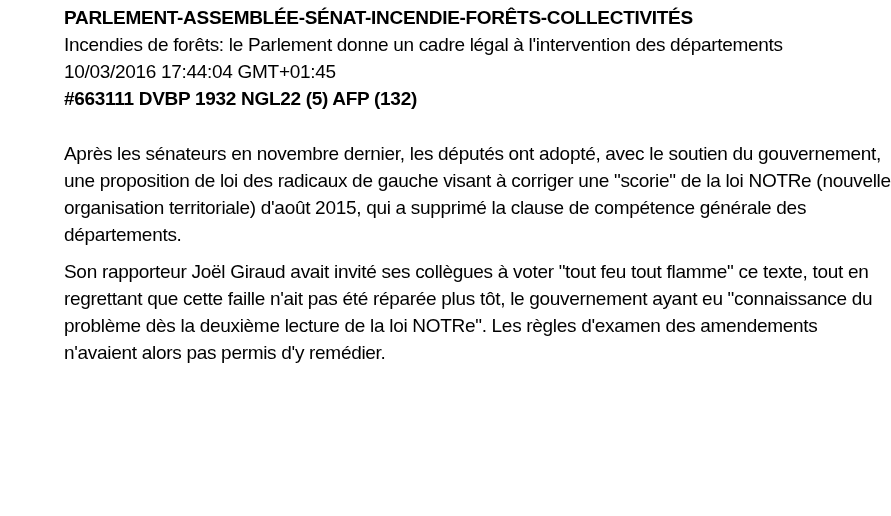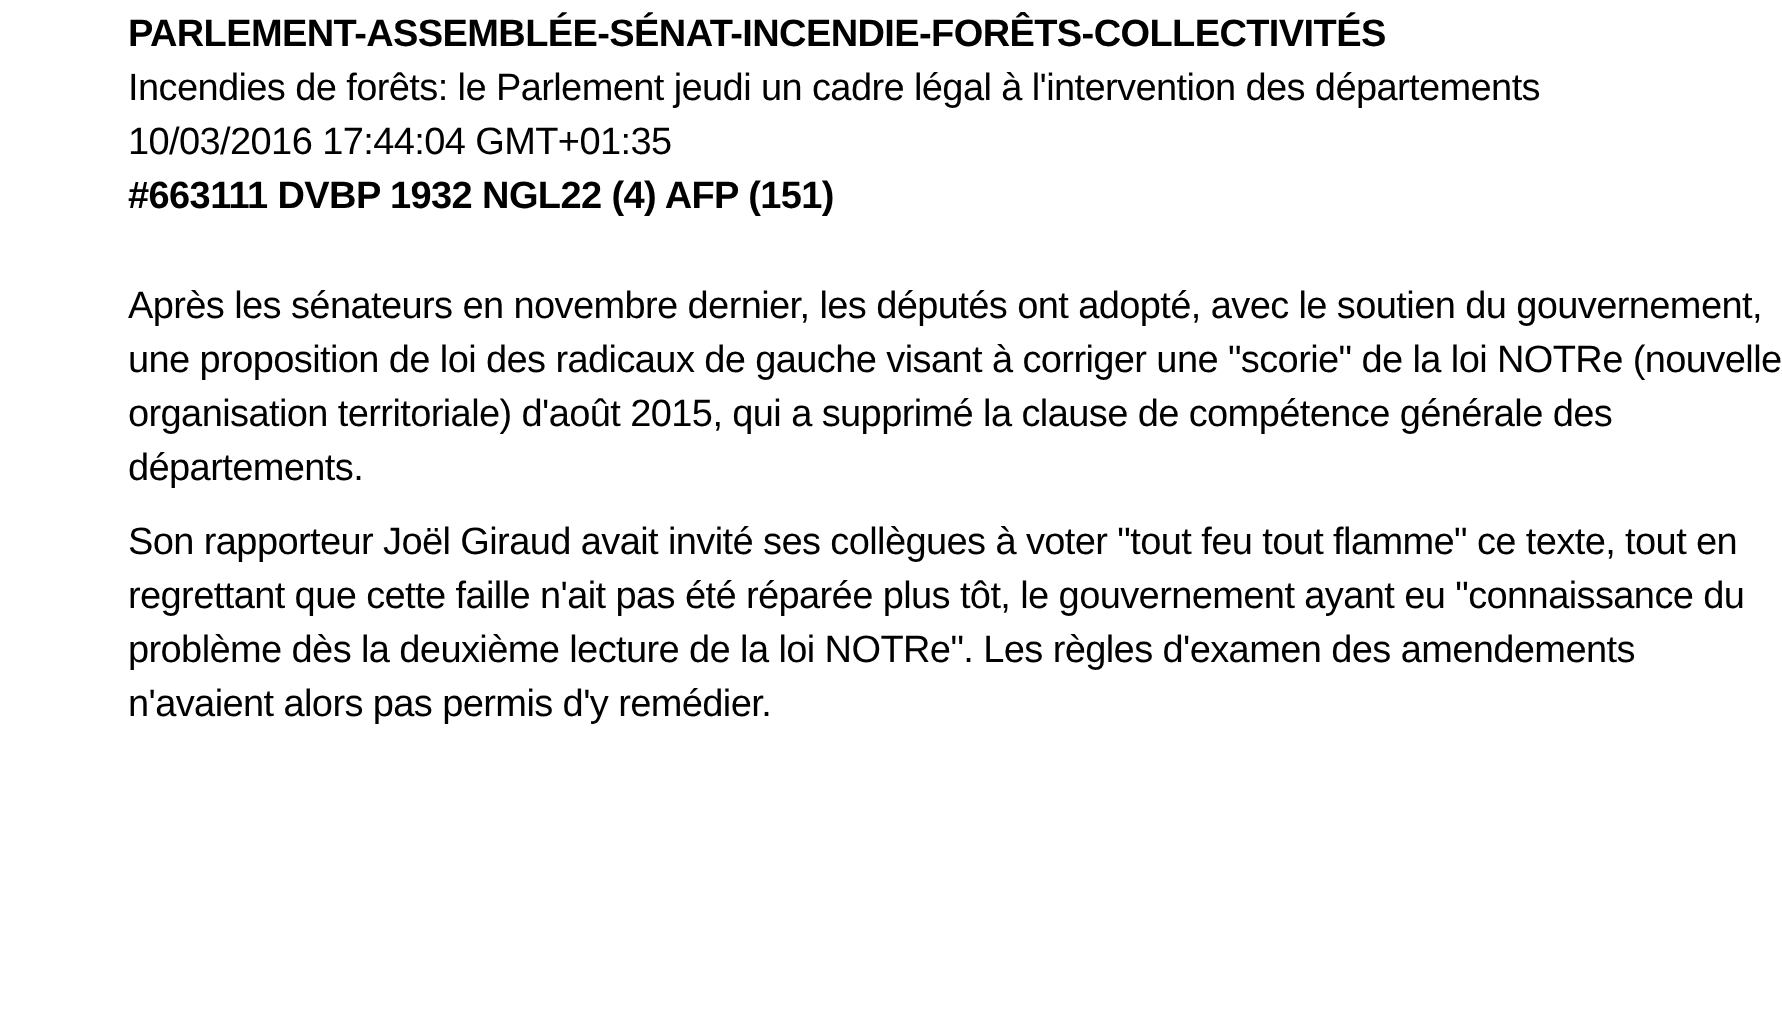--- a/index.html
+++ b/index.html
@@ -29,23 +29,23 @@
   .body-para { margin: 0 0 10px 0; }
   .signature { margin: 17px 0 0 0; }
 </style>
 </head>
 <body>
 
 <div class="page">
 
   <div class="meta">
     <p class="slug">PARLEMENT-ASSEMBLÉE-SÉNAT-INCENDIE-FORÊTS-COLLECTIVITÉS</p>
-    <p class="title">Incendies de forêts: le Parlement jeudi un cadre légal à l'intervention des départements</p>
-    <p class="timestamp">10/03/2016 17:44:04 GMT+01:35</p>
-    <p class="ref">#663111 DVBP 1932 NGL22 (4) AFP (151)</p>
+    <p class="title">Incendies de forêts: le Parlement donne un cadre légal à l'intervention des départements</p>
+    <p class="timestamp">10/03/2016 17:44:04 GMT+01:45</p>
+    <p class="ref">#663111 DVBP 1932 NGL22 (5) AFP (132)</p>
   </div>
 
   <div class="article-body">
     <p class="body-para">Après les sénateurs en novembre dernier, les députés ont adopté, avec le soutien du gouvernement, une proposition de loi des radicaux de gauche visant à corriger une "scorie" de la loi NOTRe (nouvelle organisation territoriale) d'août 2015, qui a supprimé la clause de compétence générale des départements.</p>
     <p class="body-para">Son rapporteur Joël Giraud avait invité ses collègues à voter "tout feu tout flamme" ce texte, tout en regrettant que cette faille n'ait pas été réparée plus tôt, le gouvernement ayant eu "connaissance du problème dès la deuxième lecture de la loi NOTRe". Les règles d'examen des amendements n'avaient alors pas permis d'y remédier.</p>
   </div>
 
 </div>
 
 </body></html>

